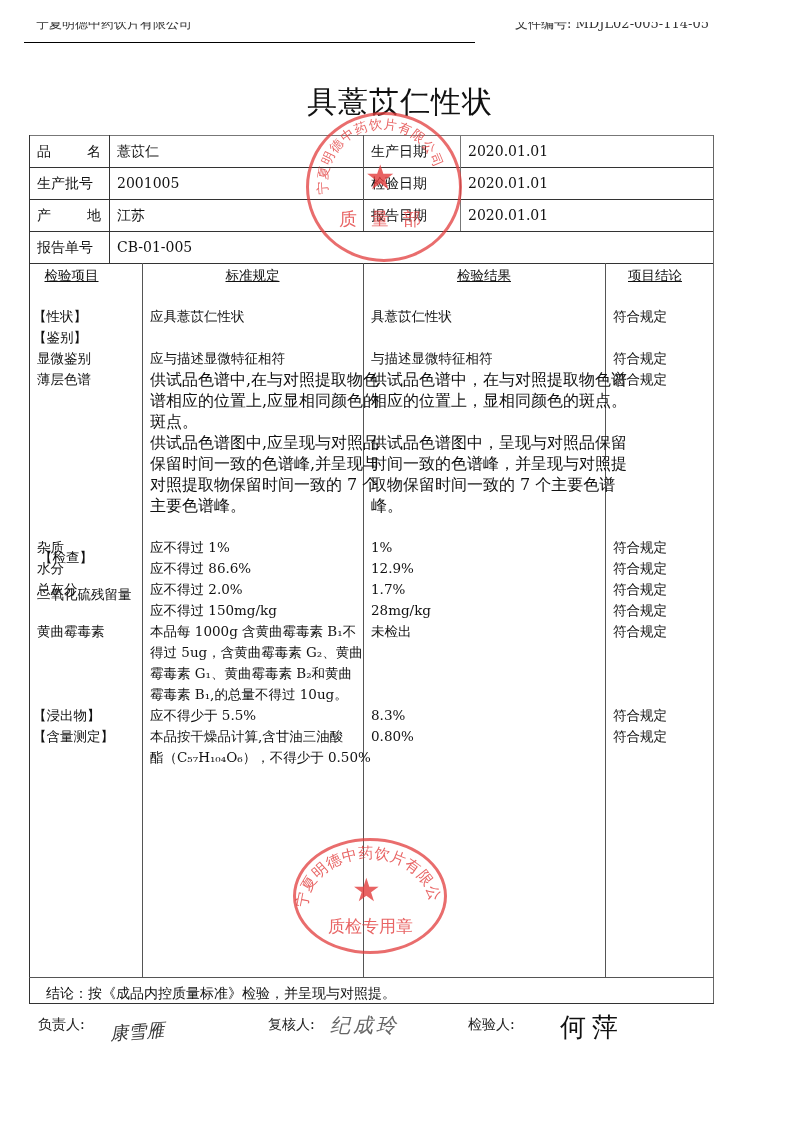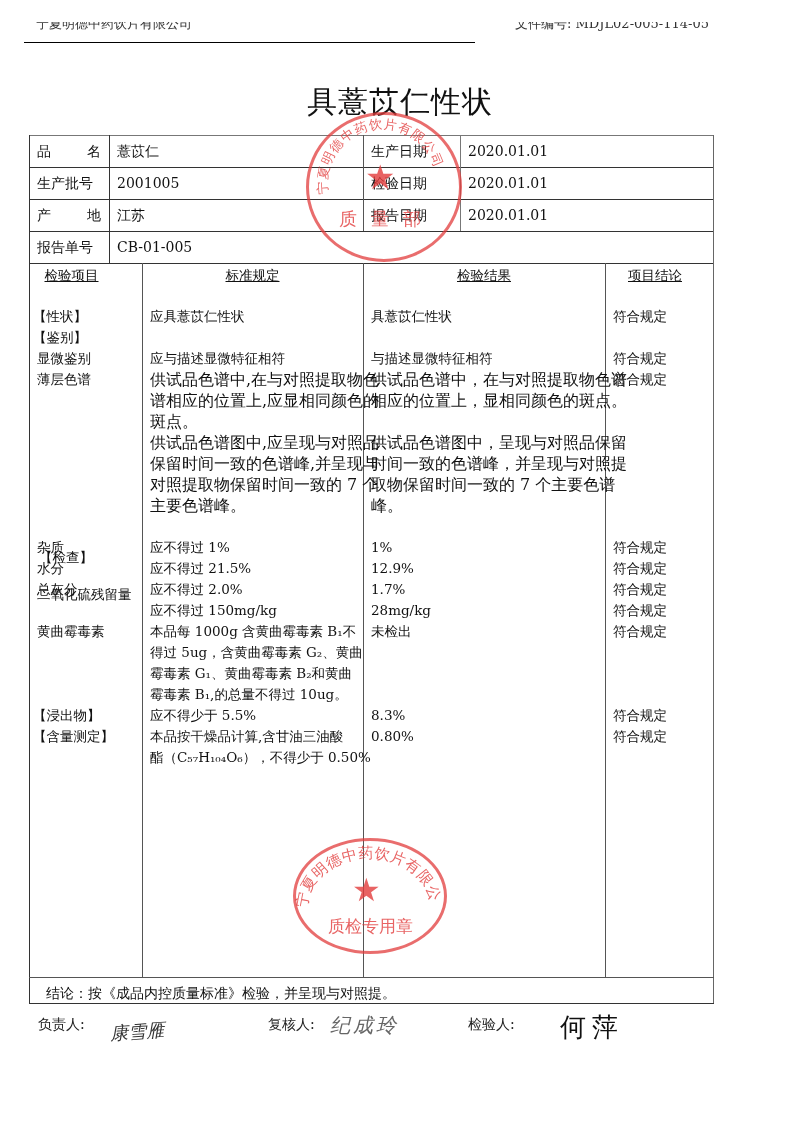--- a/index.html
+++ b/index.html
@@ -333,21 +333,21 @@
 <div class="abs row" style="left:613px;top:369px;">符合规定</div>
 
 <div class="abs row" style="left:39px;top:516px;margin-top:31px;">【检查】</div>
 
 <div class="abs row" style="left:37px;top:537px;">杂质</div>
 <div class="abs row" style="left:150px;top:537px;">应不得过 1%</div>
 <div class="abs row" style="left:371px;top:537px;">1%</div>
 <div class="abs row" style="left:613px;top:537px;">符合规定</div>
 
 <div class="abs row" style="left:37px;top:558px;">水分</div>
-<div class="abs row" style="left:150px;top:558px;">应不得过 21.5%</div>
+<div class="abs row" style="left:150px;top:558px;">应不得过 86.6%</div>
 <div class="abs row" style="left:371px;top:558px;">12.9%</div>
 <div class="abs row" style="left:613px;top:558px;">符合规定</div>
 
 <div class="abs row" style="left:37px;top:579px;">总灰分</div>
 <div class="abs row" style="left:150px;top:579px;">应不得过 2.0%</div>
 <div class="abs row" style="left:371px;top:579px;">1.7%</div>
 <div class="abs row" style="left:613px;top:579px;">符合规定</div>
 
 <div class="abs row" style="left:37px;top:584px;">二氧化硫残留量</div>
 <div class="abs row" style="left:150px;top:600px;">应不得过 150mg/kg</div>

